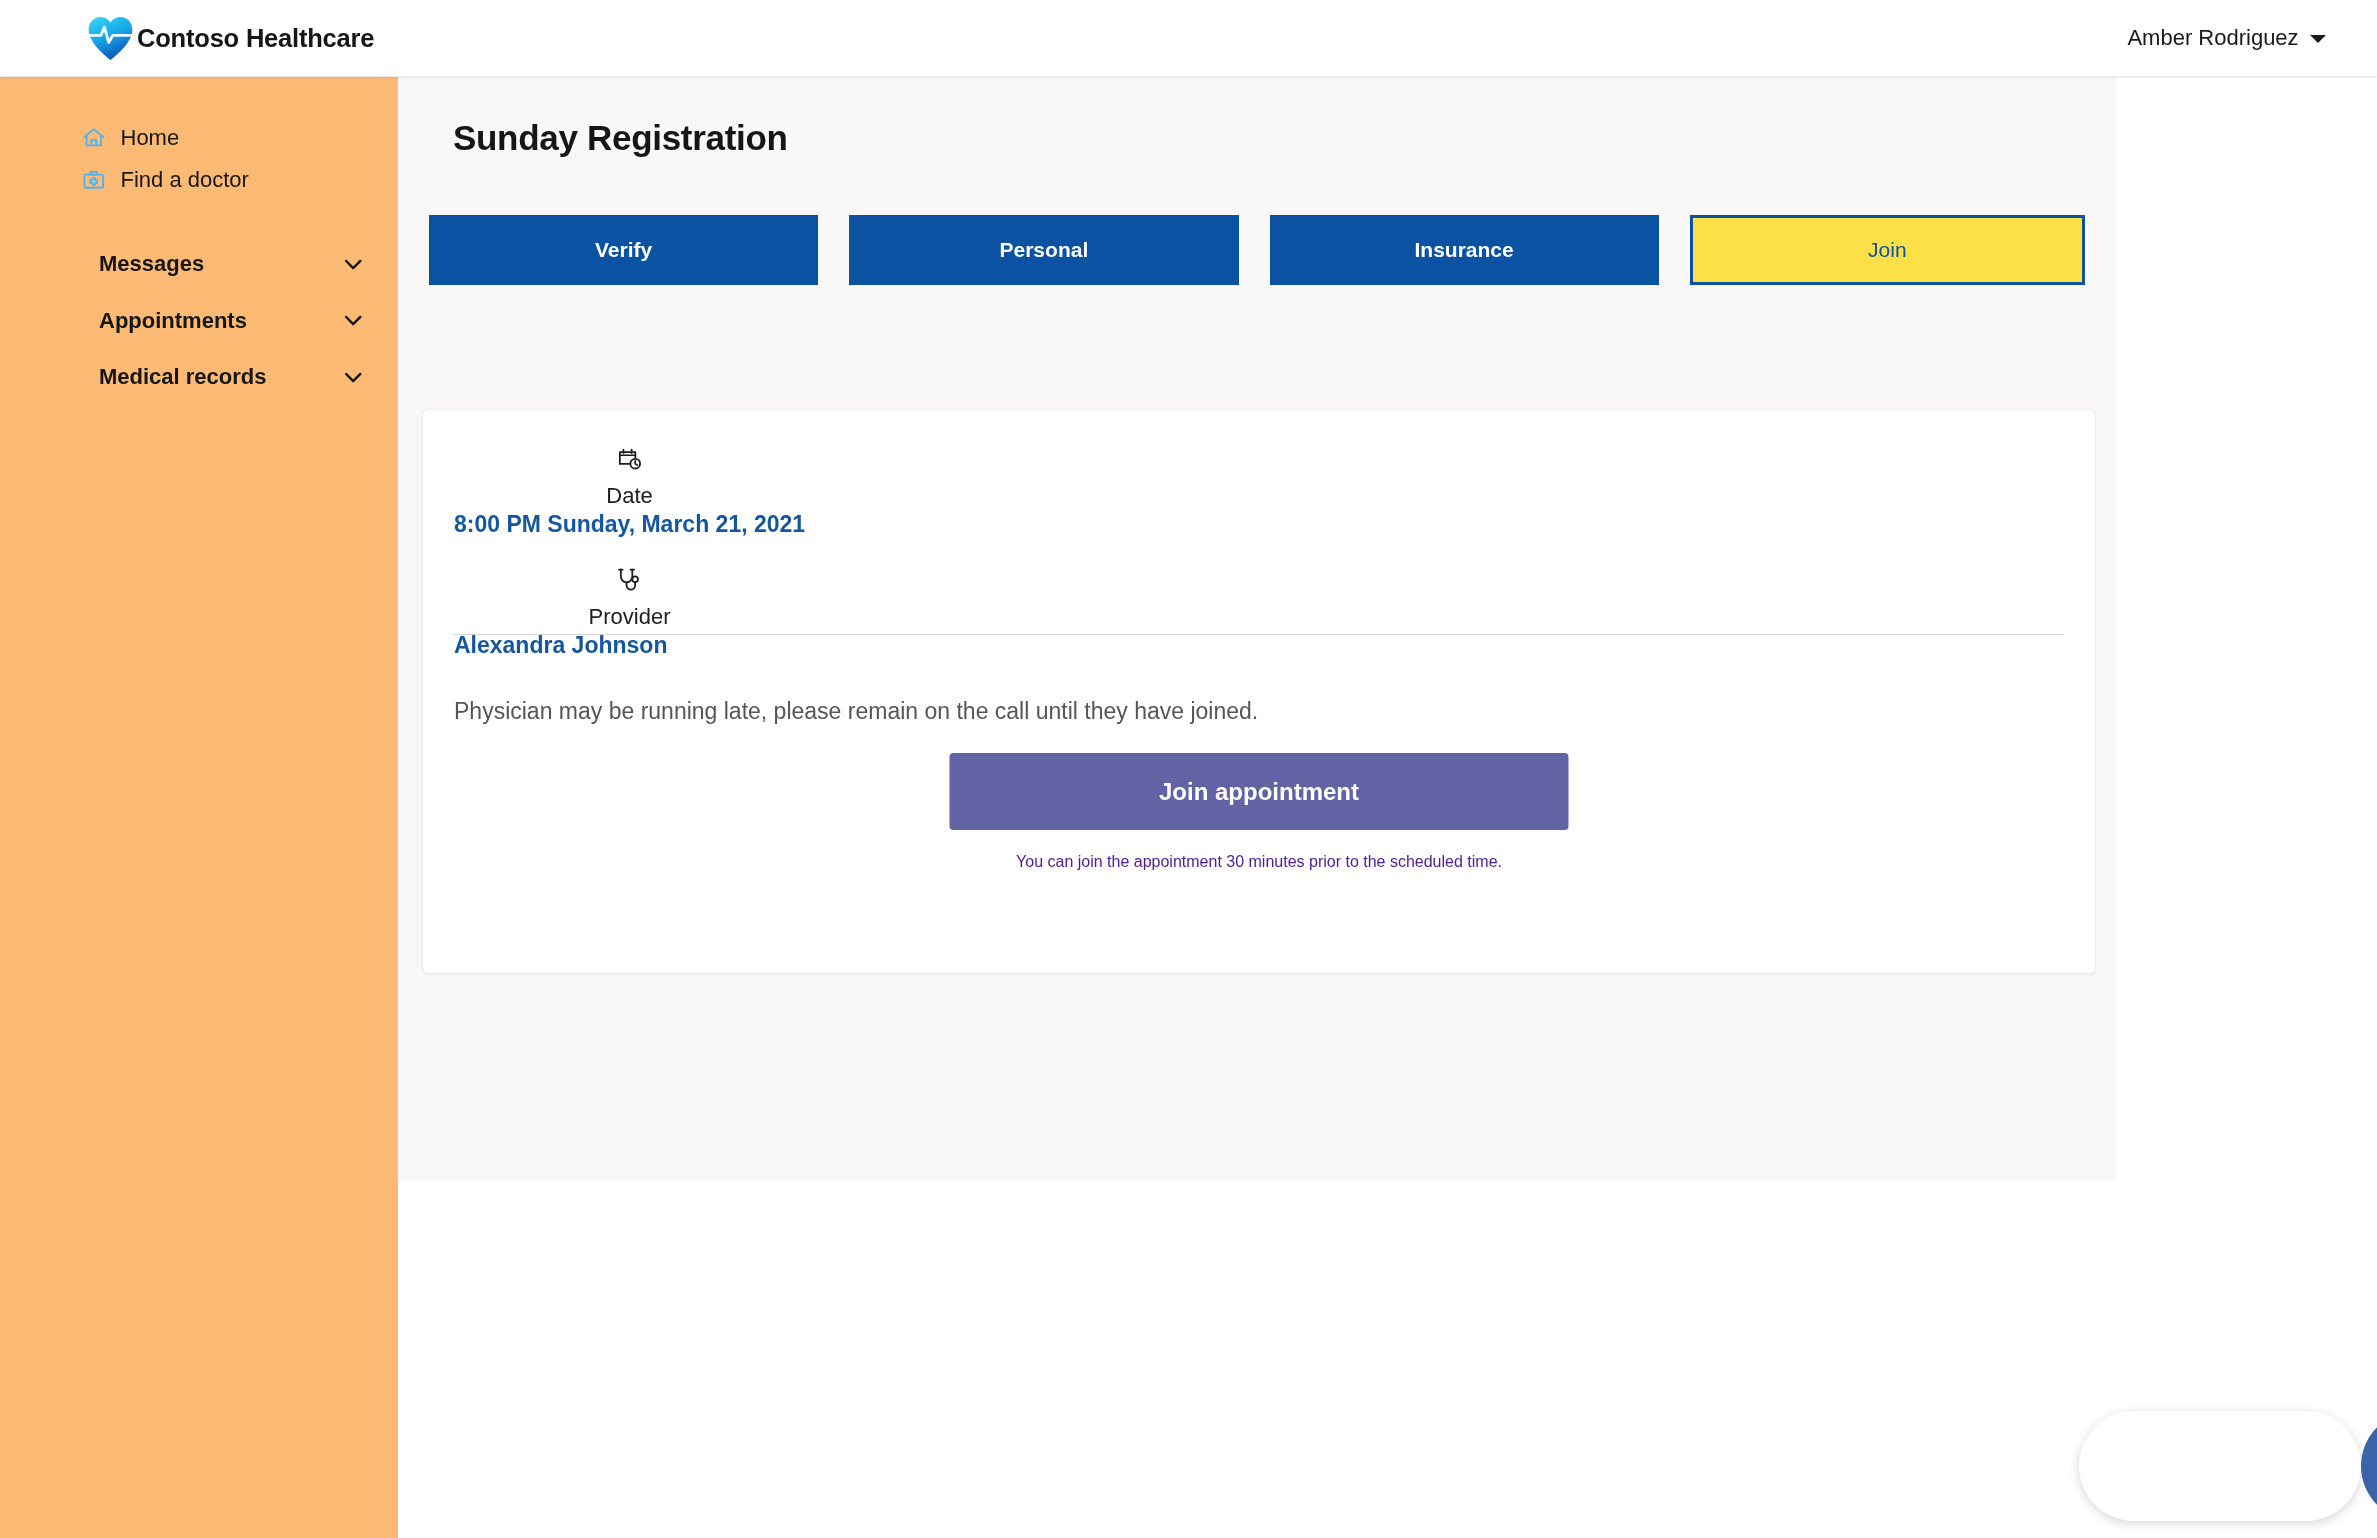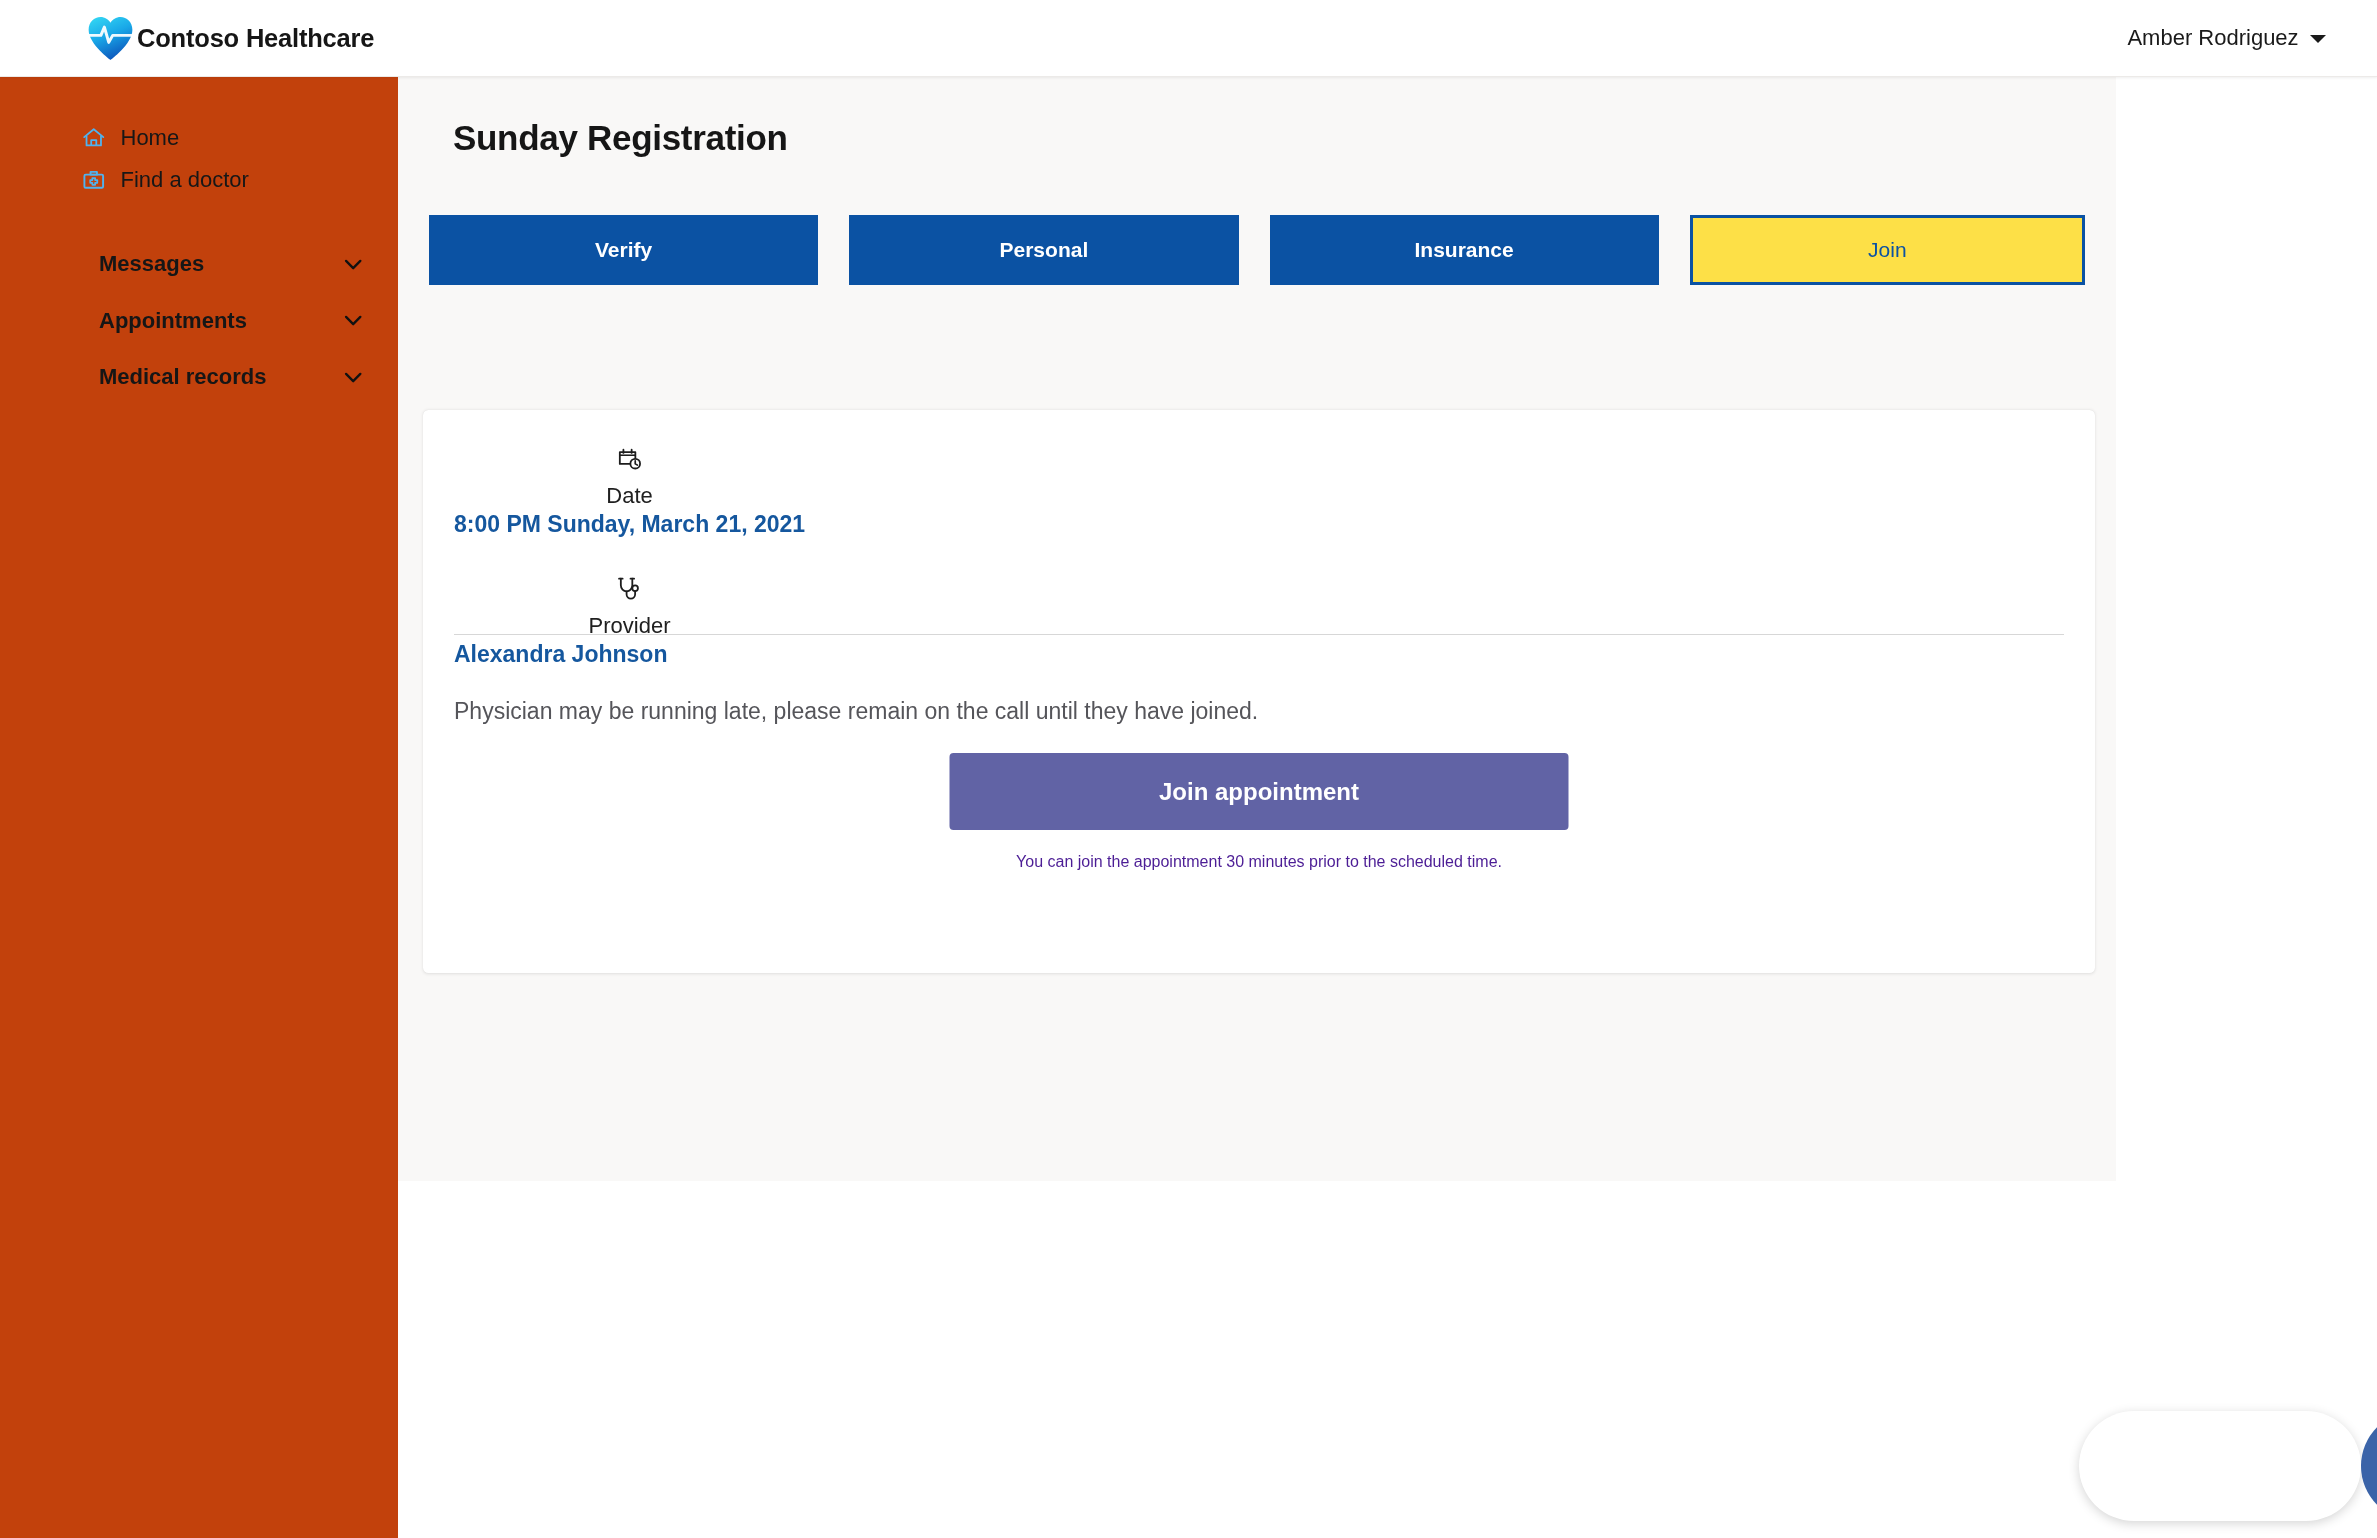--- a/index.html
+++ b/index.html
@@ -44,21 +44,21 @@
     border-left: 8px solid transparent;
     border-right: 8px solid transparent;
     border-top: 8.8px solid #1a1a1a;
     margin-top: 2.6px;
   }
 
   
   .sidebar {
     position: absolute; left: 0; top: 77px;
     width: 398px; height: 1461px;
-    background: #c2410c;
+    background: #fdba74;
     padding-top: 40px;
     z-index: 20;
   }
   .nav-link {
     display: flex; align-items: center;
     gap: 14px;
     padding: 8px 0 8px 81px;
     cursor: pointer;
   }
   .nav-link .nav-ico { width: 25.5px; height: 25.5px; flex: 0 0 auto; display: block; }
@@ -133,21 +133,21 @@
   .info-row {
     display: flex; align-items: center; gap: 10.6px;
     margin-bottom: 2.6px;
     flex-direction: column;
   }
   .info-ico { width: 27px; height: 27px; flex: 0 0 auto; display: block; }
   .info-label { font-size: 22px; color: #202020; white-space: nowrap; }
   .info-value {
     font-size: 23px; color: #15579e; font-weight: 600;
     white-space: nowrap; cursor: pointer;
-    margin-bottom: 37px;
+    margin-bottom: 28px;
   }
   .info-value.last { margin-bottom: 0; }
   .card-divider {
     position: absolute; left: 31px; top: 224px;
     width: 1610px; height: 0.9px; background: #d7d7d7;
   }
   .late-note {
     position: absolute; left: 31px; top: 288px;
     font-size: 23px; color: #55555a; white-space: nowrap;
   }

